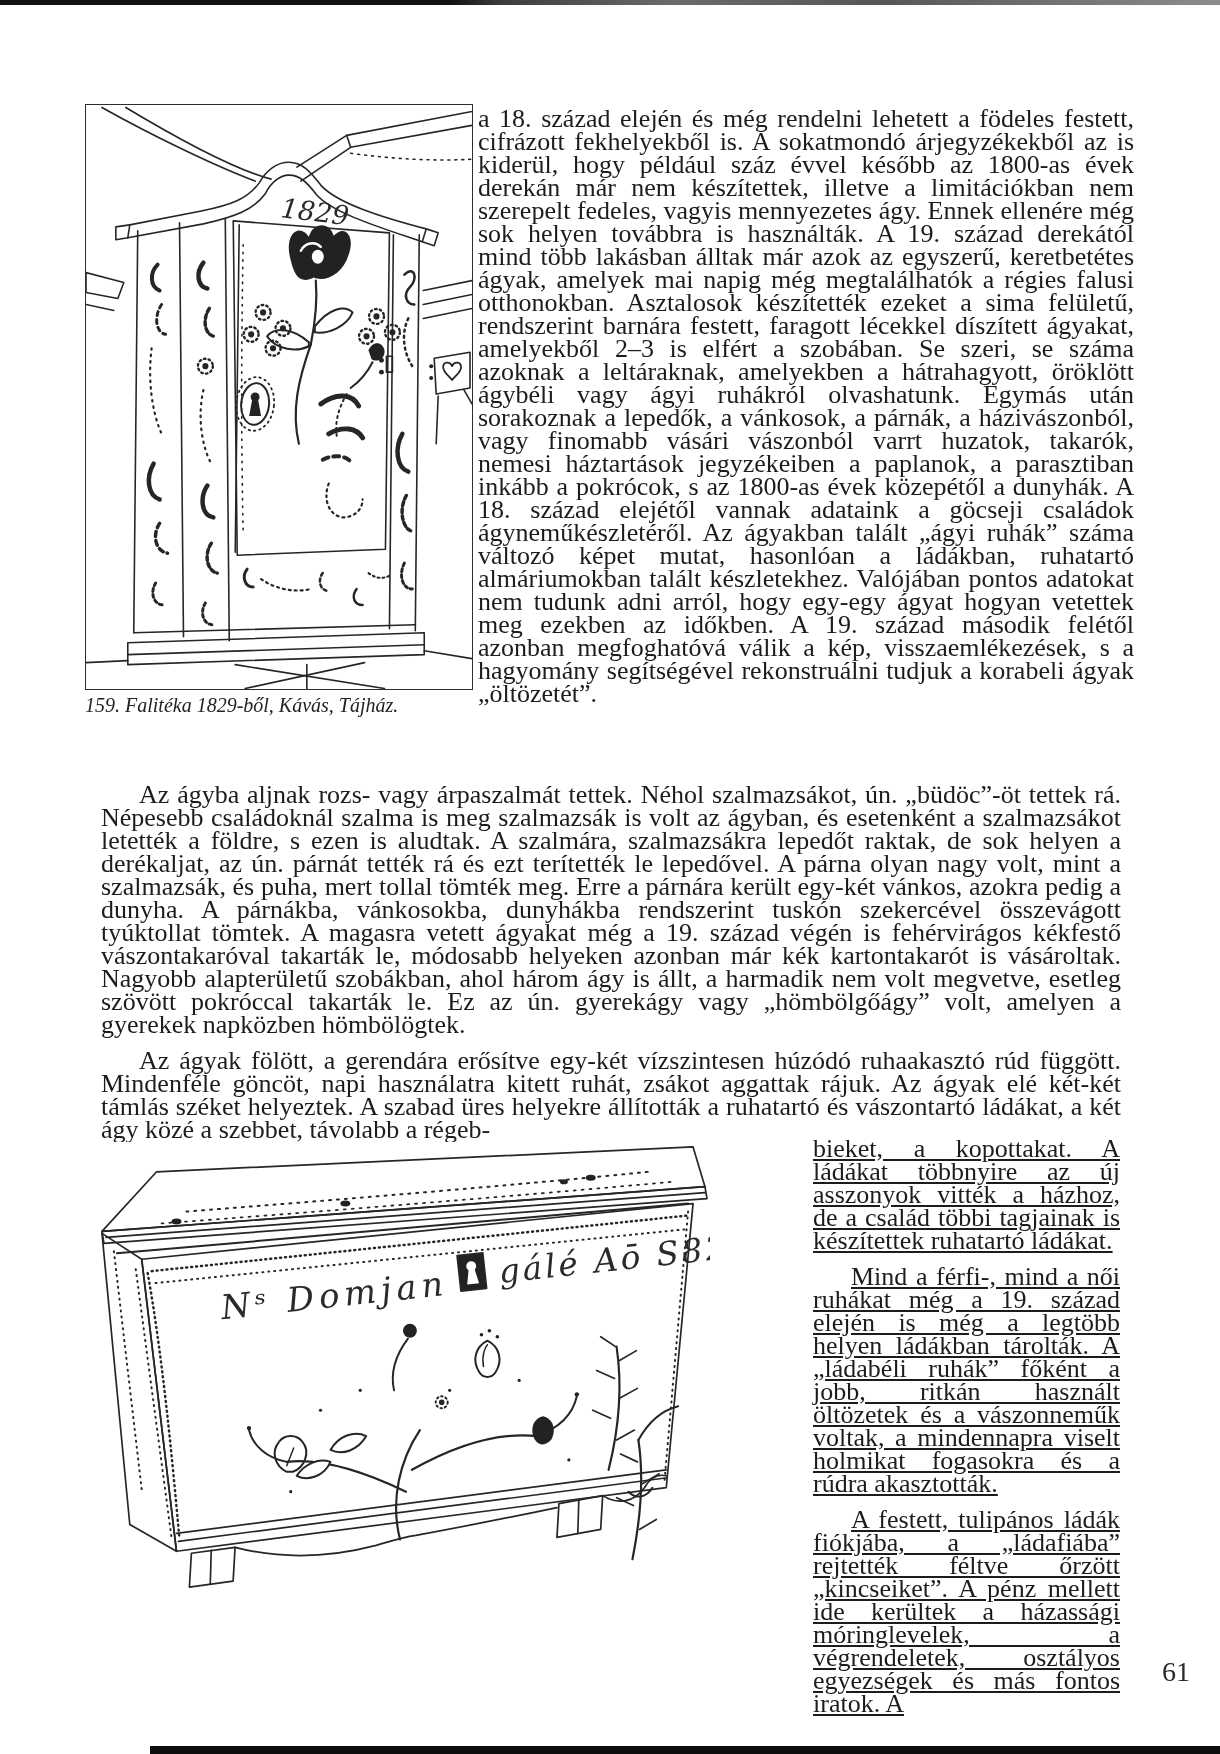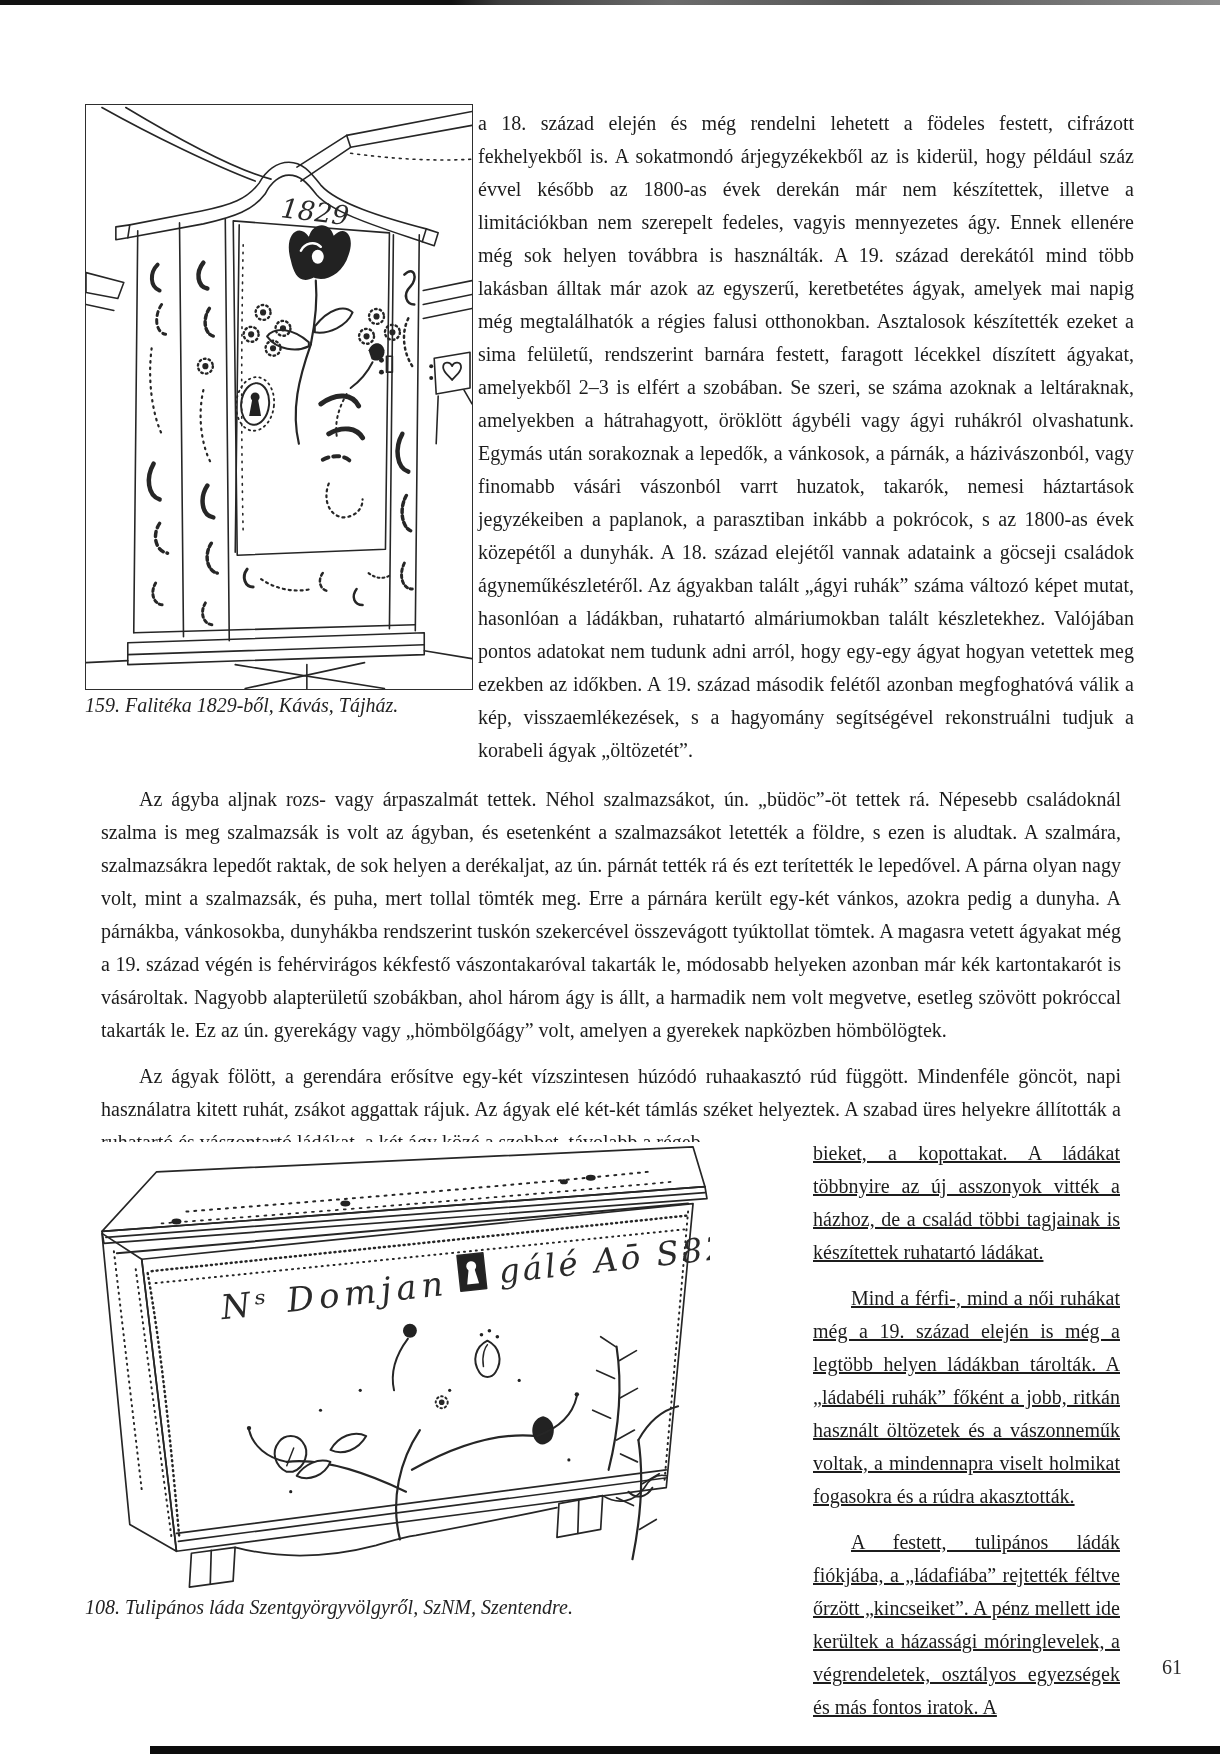--- a/index.html
+++ b/index.html
@@ -8,32 +8,32 @@
     width:1220px;height:1754px;
     margin:0 auto;
     background:#ffffff;
     font-family:"Liberation Serif","DejaVu Serif",serif;
     color:#1c1c1c;
     overflow:hidden;
   }
   .scan-top{position:absolute;top:0;left:0;width:100%;height:5px;
     background:linear-gradient(90deg,#121212 0%,#121212 37%,#3c3c3c 41%,#6b6b6b 55%,#565656 72%,#8c8c8c 100%);}
   .scan-bottom{position:absolute;bottom:0;left:150px;right:0;height:8px;background:#0d0d0d;}
-  .body-text{font-size:20px;line-height:33px;text-align:justify;}
+  .body-text{font-size:26px;line-height:23px;text-align:justify;}
   .body-text p{margin:13px;}
   .body-text p.indent{text-indent:38px;}
   .caption{position:absolute;font-style:italic;font-size:20px;color:#222;white-space:nowrap;}
   .col-top{position:absolute;left:478px;top:107px;width:656px;}
   .fullwidth{position:absolute;left:88px;top:770px;width:1046px;}
   .col-bottom{position:absolute;left:800px;top:1124px;width:333px;text-decoration:underline;}
   .fig{position:absolute;background:#fff;}
   .fig107{left:85px;top:104px;width:388px;height:586px;border:1.6px solid #2e2e2e;box-sizing:border-box;}
   .fig108{left:90px;top:1142px;width:620px;height:452px;}
   .fig svg{display:block;width:100%;height:100%;}
-  .page-number{position:absolute;left:1162px;top:1656px;font-size:20px;color:#2a2a2a;}
+  .page-number{position:absolute;left:1162px;top:1656px;font-size:28px;color:#2a2a2a;}
   .cap107{left:85px;top:694px;}
   .cap108{left:85px;top:1596px;}
 </style>
 </head>
 <body>
 
 <div class="page">
 
   <div class="scan-top"></div>
 
@@ -255,18 +255,17 @@
         <circle cx="430" cy="240" r="1.6" fill="#222" stroke="none"></circle>
         <circle cx="480" cy="320" r="1.6" fill="#222" stroke="none"></circle>
         <circle cx="200" cy="352" r="1.6" fill="#222" stroke="none"></circle>
       </g>
       <g transform="rotate(-6.2 300 160)" fill="#2a2a2a" font-family="DejaVu Serif, serif">
         <text x="130" y="160" font-size="34" font-style="italic" letter-spacing="5">Nˢ Domjan</text>
         <text x="412" y="154" font-size="33" font-style="italic" letter-spacing="3">gálé Aō S828</text>
       </g>
     </svg>
   </figure>
-  <figcaption class="caption cap108">108. Tulipános láda Szentgyörgyvölgyről, SzNM, Szentendre.</figcaption>
 
   <div class="page-number">61</div>
 
   <div class="scan-bottom"></div>
 </div>
 
 </body></html>

